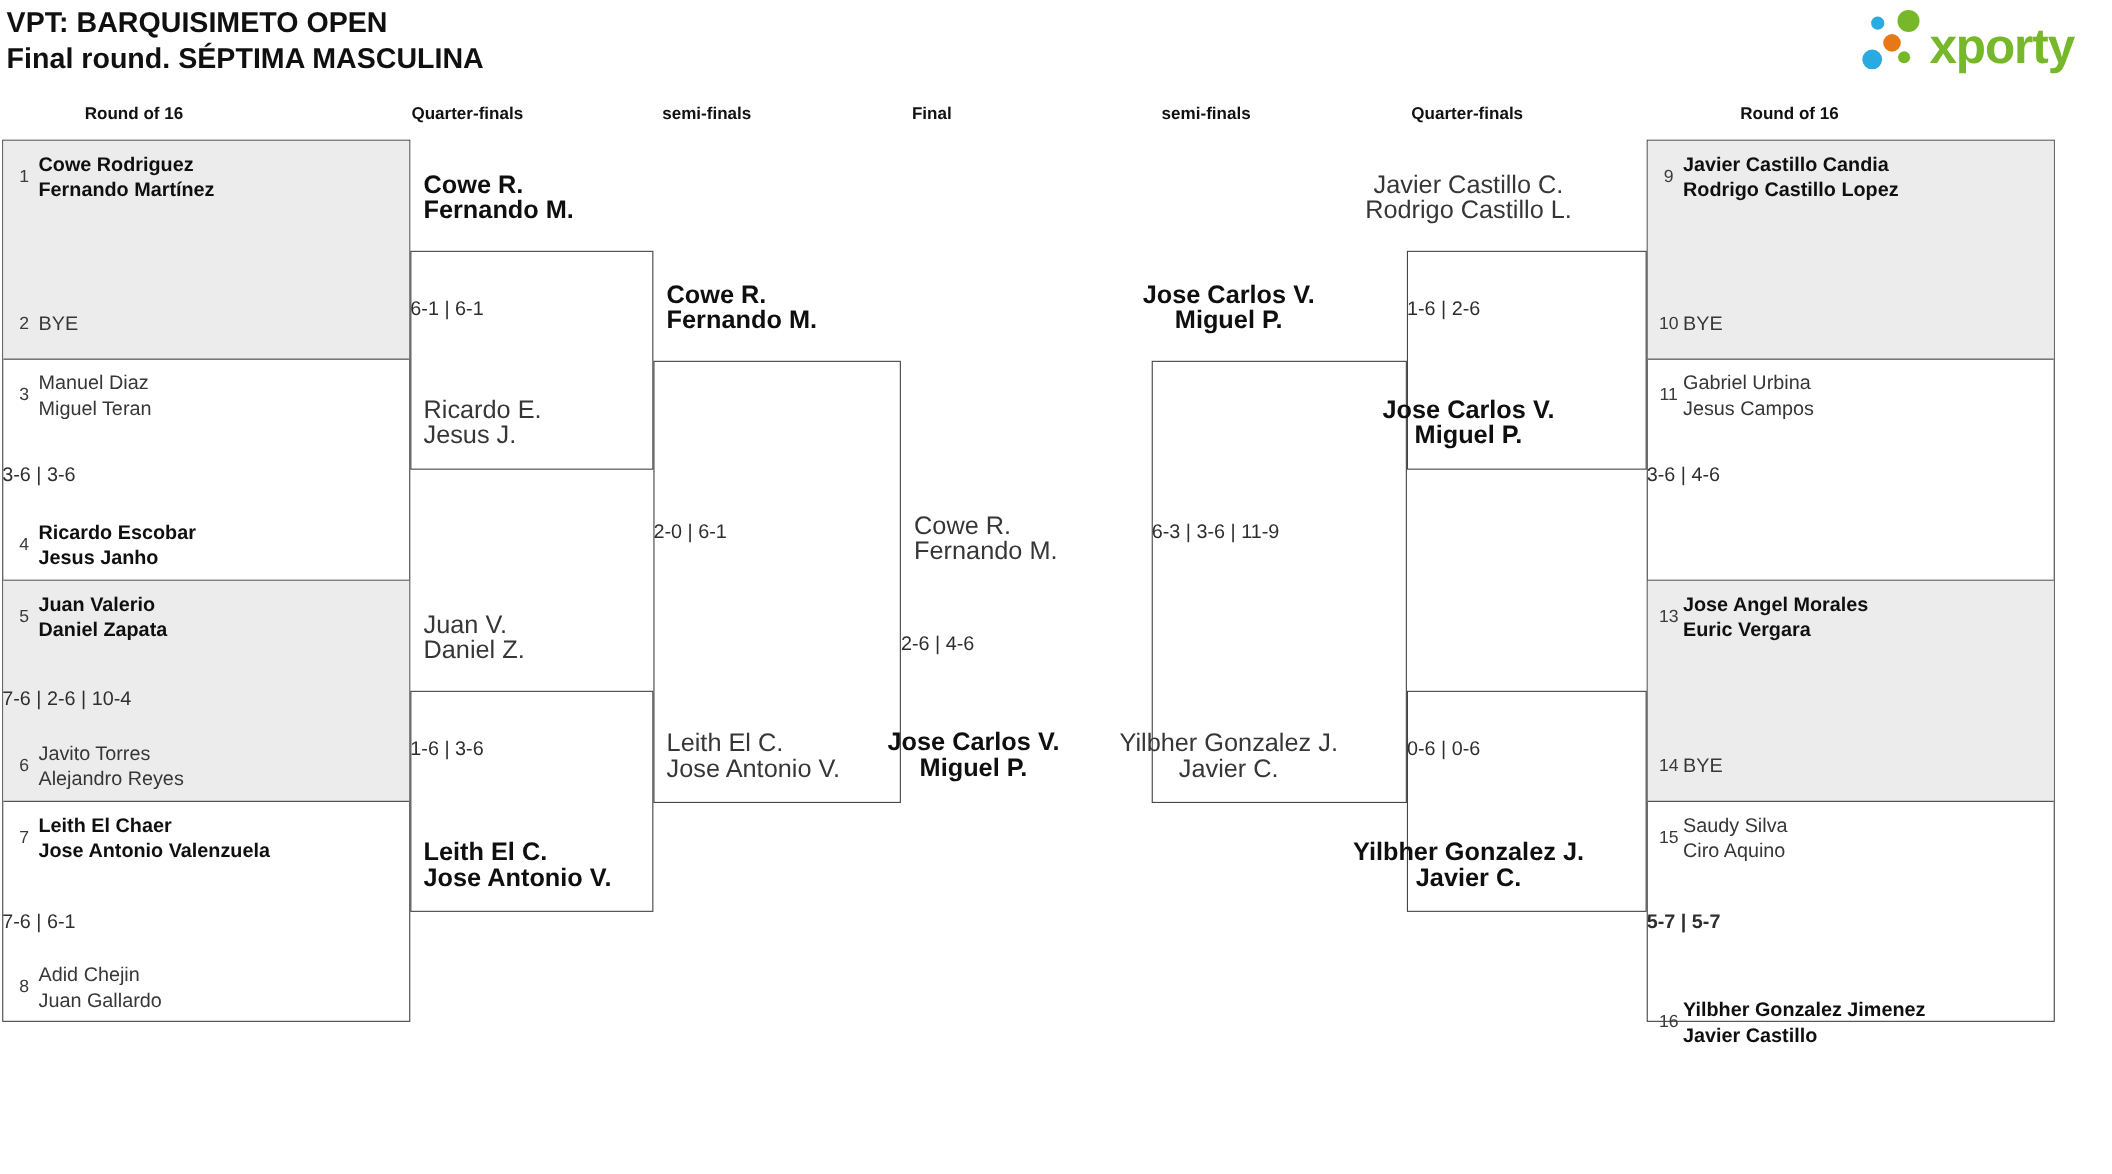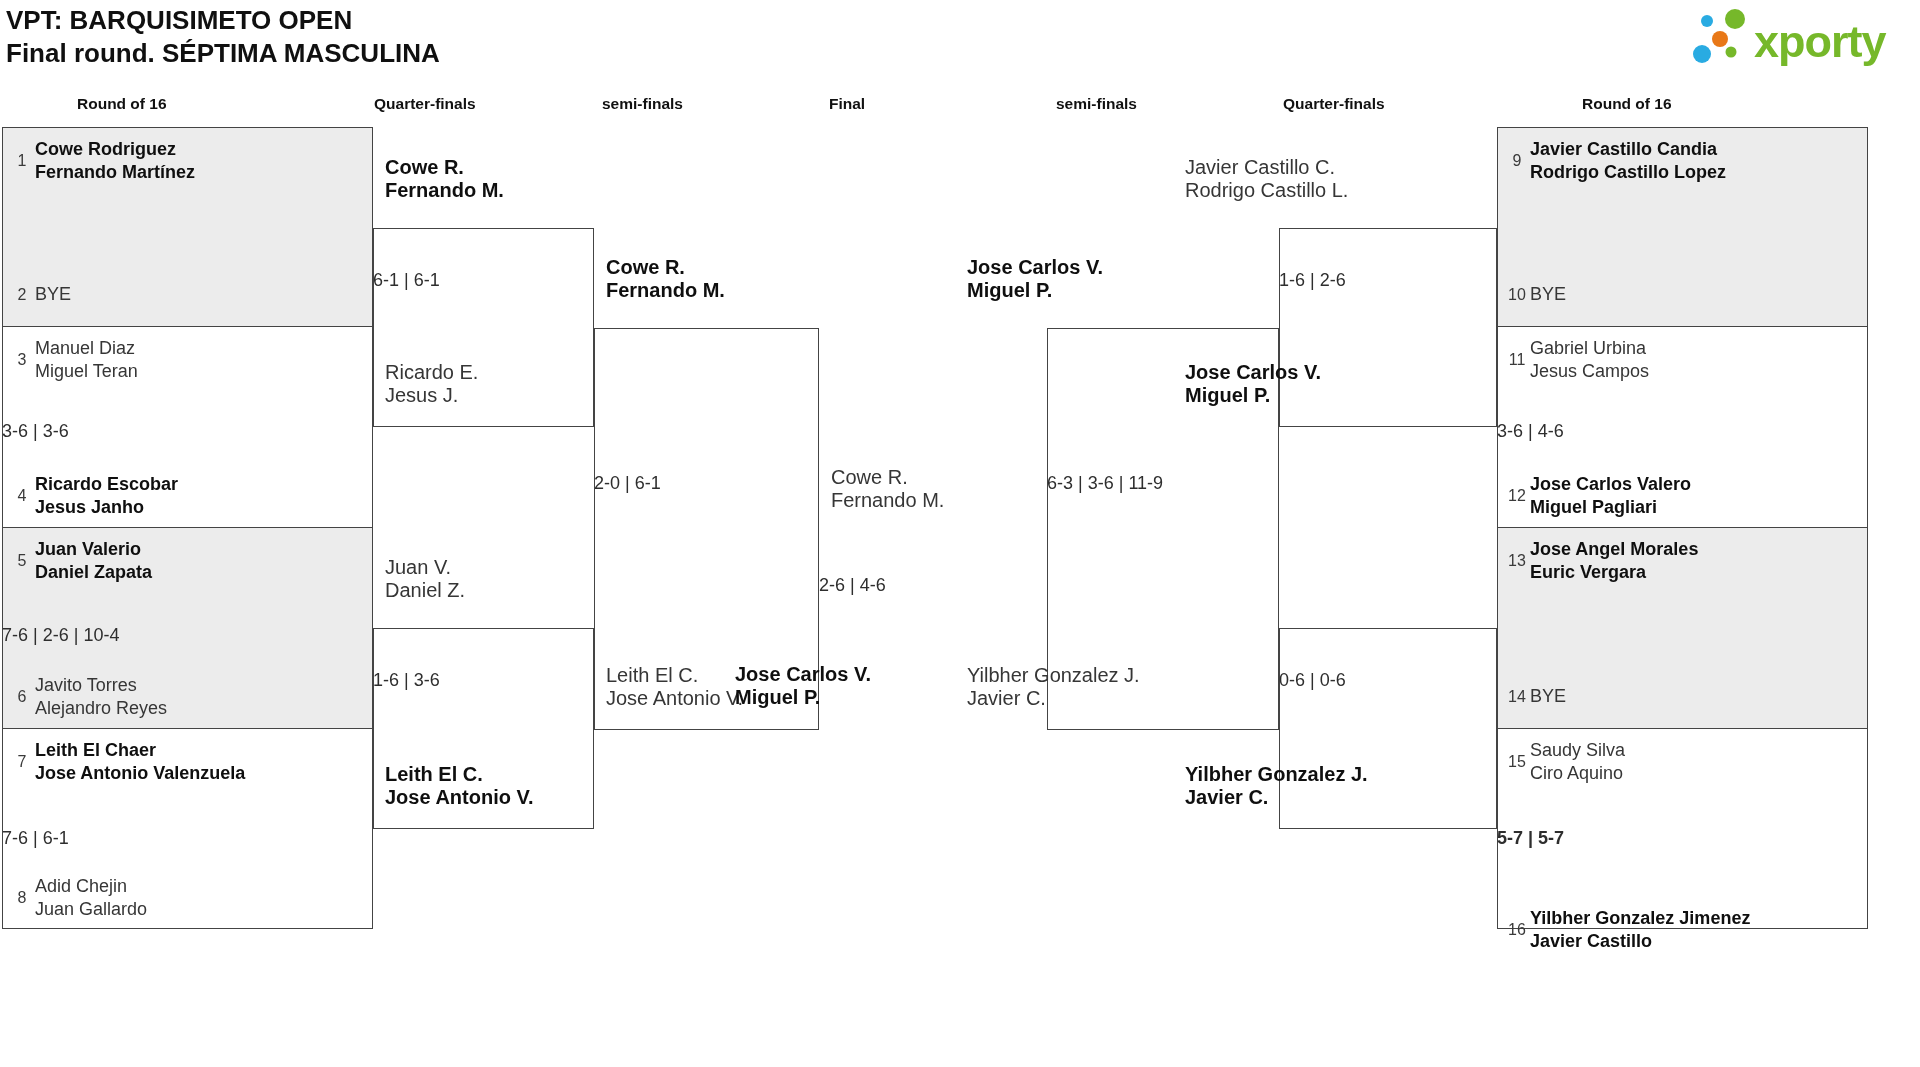--- a/index.html
+++ b/index.html
@@ -13,23 +13,23 @@
   .r16match.last{border-bottom:none;}
   .r16match.gray{background:#ececec;}
   .entry{position:absolute;left:6px;display:flex;}
   .entry.top{top:10px;}
   .entry.bot{bottom:8px;}
   .entry.bye{bottom:20px;}
   .seed{width:26px;text-align:center;font-size:16px;color:#3a3a3a;align-self:center;flex:none;}
   .names{display:flex;flex-direction:column;font-size:18px;line-height:23px;color:#363636;}
   .names.bold{font-weight:700;color:#0f0f0f;}
   .box{position:absolute;border:1px solid #444;box-sizing:border-box;background:transparent;}
-  .nb{position:absolute;font-size:20px;line-height:23px;color:#363636;display:flex;flex-direction:column;}
+  .nb{position:absolute;font-size:23px;line-height:23px;color:#363636;display:flex;flex-direction:column;}
   .nb.bold{font-weight:700;color:#0f0f0f;}
-  .nb.ra{text-align:right;align-items:flex-start;}
+  .nb.ra{text-align:right;align-items:center;}
   .sc{position:absolute;font-size:18px;line-height:24px;text-align:left;color:#2e2e2e;}
 </style>
 </head>
 <body>
 
 <div class="canvas">
 
   <div class="title">
     <div>VPT: BARQUISIMETO OPEN</div>
     <div>Final round. SÉPTIMA MASCULINA</div>
@@ -133,27 +133,20 @@
             <span>BYE</span>
           </span>
       </div>
     </div>
     <div class="r16match" style="height:201px;">
       <div class="entry top">
         <span class="seed">11</span>
         <span class="names">
           <span>Gabriel Urbina</span>
           <span>Jesus Campos</span>
-        </span>
-      </div>
-      <div class="entry bot">
-        <span class="seed">12</span>
-        <span class="names bold">
-          <span>Jose Carlos Valero</span>
-          <span>Miguel Pagliari</span>
         </span>
       </div>
     </div>
     <div class="r16match gray" style="height:201px;">
       <div class="entry top">
         <span class="seed">13</span>
         <span class="names bold">
           <span>Jose Angel Morales</span>
           <span>Euric Vergara</span>
         </span>

